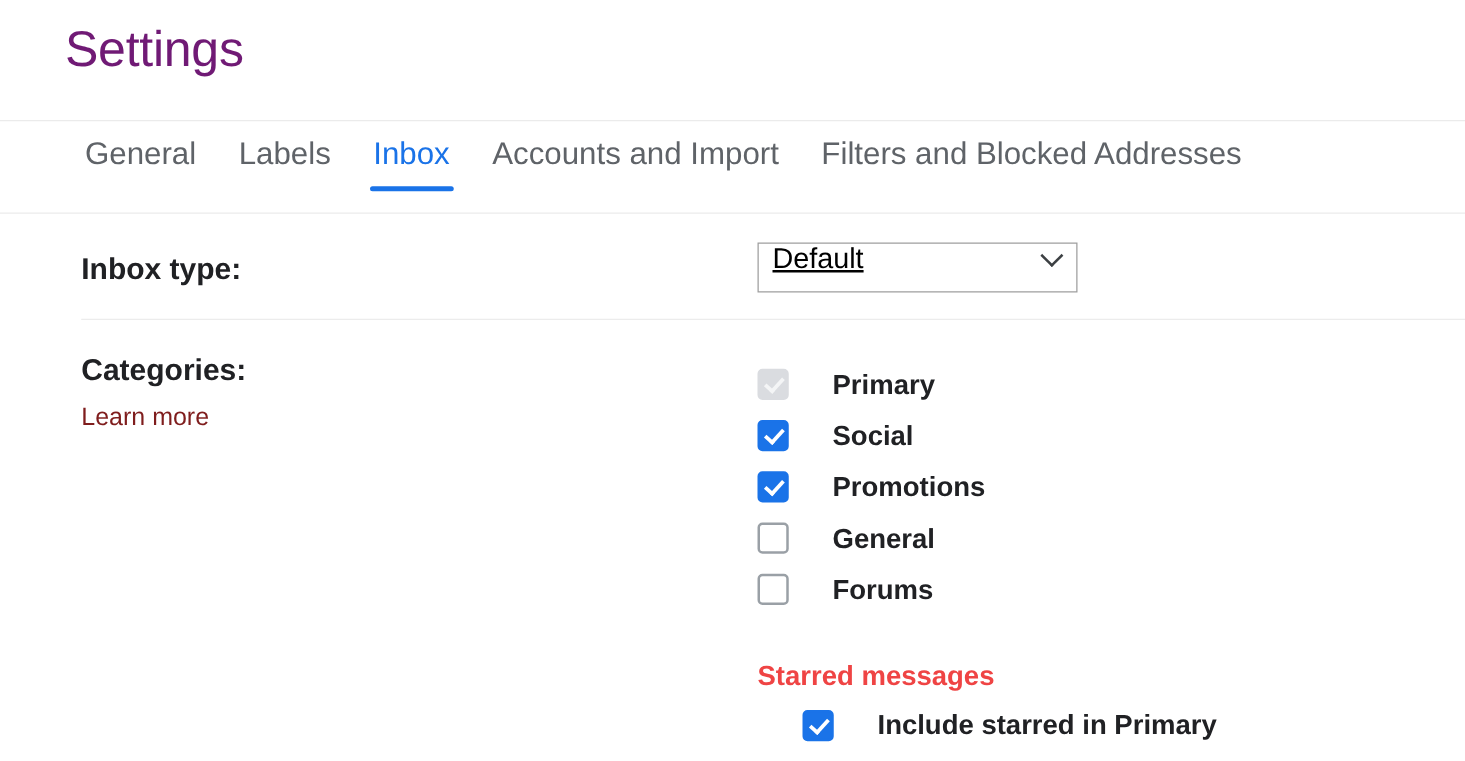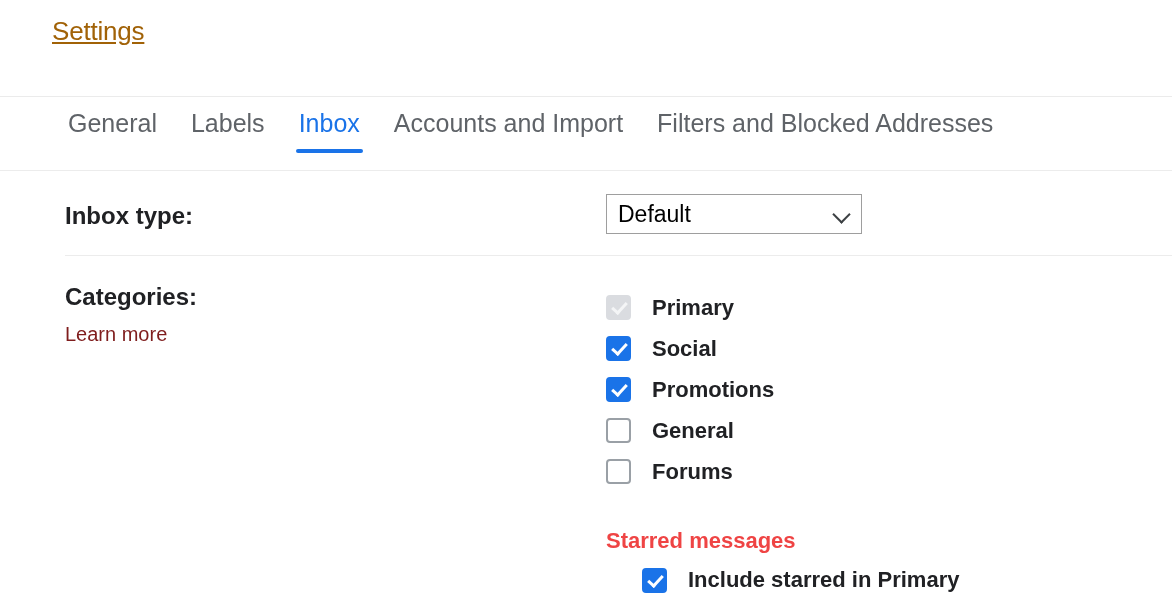--- a/index.html
+++ b/index.html
@@ -10,26 +10,25 @@
     font-family: "Liberation Sans", sans-serif;
     overflow: hidden;
   }
   .page { position: relative; width: 1172px; height: 609px; background:#fff; }
 
   
   .page-title {
     position: absolute;
     left: 52px;
     top: 16px;
-    font-size: 26px;
+    font-size: 40px;
     font-weight: 400;
-    color: #a16207;
+    color: #701a75;
     letter-spacing: -0.2px;
     line-height: 1.2;
-    text-decoration: underline;
   }
 
   
   .divider-top {
     position: absolute;
     left: 0;
     top: 96px;
     width: 1172px;
     height: 1px;
     background: #ebebeb;
@@ -92,23 +91,24 @@
     top: 194px;
     width: 256px;
     height: 40px;
   }
   .select-box {
     width: 100%;
     height: 100%;
     border: 1px solid #9e9e9e;
     background: #fff;
     display: flex;
-    align-items: center;
+    align-items: flex-start;
     padding: 0 10px 0 11px;
     cursor: pointer;
+    text-decoration: underline;
   }
   .select-value {
     flex: 1;
     font-size: 23px;
     color: #000;
     line-height: 1;
   }
   .chevron {
     width: 18px;
     height: 18px;
@@ -189,21 +189,21 @@
     left: 7px;
     top: 2px;
     width: 6px;
     height: 12px;
     border-right: 3px solid #fff;
     border-bottom: 3px solid #fff;
     transform: rotate(42deg);
   }
   .cb.locked::after { border-color: #f4f5f6; }
   .cb-label {
-    margin-left: 21px;
+    margin-left: 35px;
     font-size: 22px;
     font-weight: 700;
     color: #202124;
     white-space: nowrap;
   }
 
   
   .starred-block {
     position: absolute;
     left: 606px;

